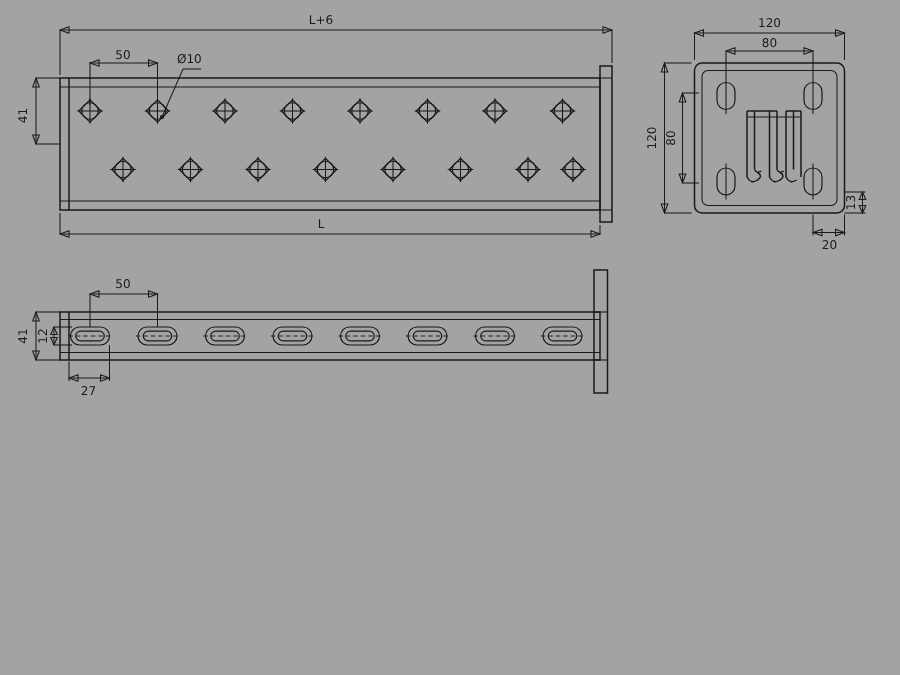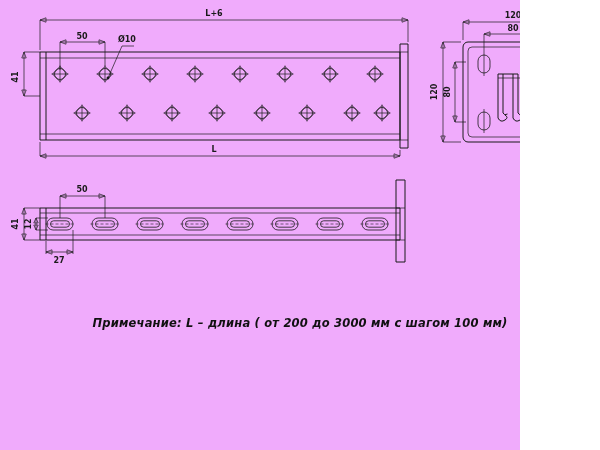--- a/index.html
+++ b/index.html
@@ -2,26 +2,25 @@
 <html><head>
 <meta charset="utf-8">
 <style>
   html, body {
     margin: 0;
     padding: 0;
     background: #ffffff;
   }
   #root {
     position: relative;
-    width: 520px;
+    width: 600px;
     height: 450px;
-    background: #f0abfc;
+    background: #a3a3a3;
     overflow: hidden;
     font-family: "DejaVu Sans", sans-serif;
-    font-weight: bold;
   }
   svg.drawing {
     position: absolute;
     left: 0;
     top: 0;
     width: 600px;
     height: 450px;
   }
   .ln {
     stroke: #1a1a1a;
@@ -404,15 +403,14 @@
         <path class="dim" d="M46,252 l6,-2.2 l0,4.4 Z" fill="#1a1a1a"></path>
         <path class="dim" d="M73,252 l-6,-2.2 l0,4.4 Z" fill="#1a1a1a"></path>
         <line class="dim" x1="46" y1="241" x2="46" y2="254"></line>
         <line class="dim" x1="73" y1="230" x2="73" y2="254"></line>
         <text class="txt" x="59" y="263" text-anchor="middle">27</text>
       </g>
     </g>
 
   </svg>
 
-  <div class="note-wrap">Примечание: L – длина ( от 200 до 3000 мм с шагом 100 мм)</div>
 
 </div>
 
 </body></html>

